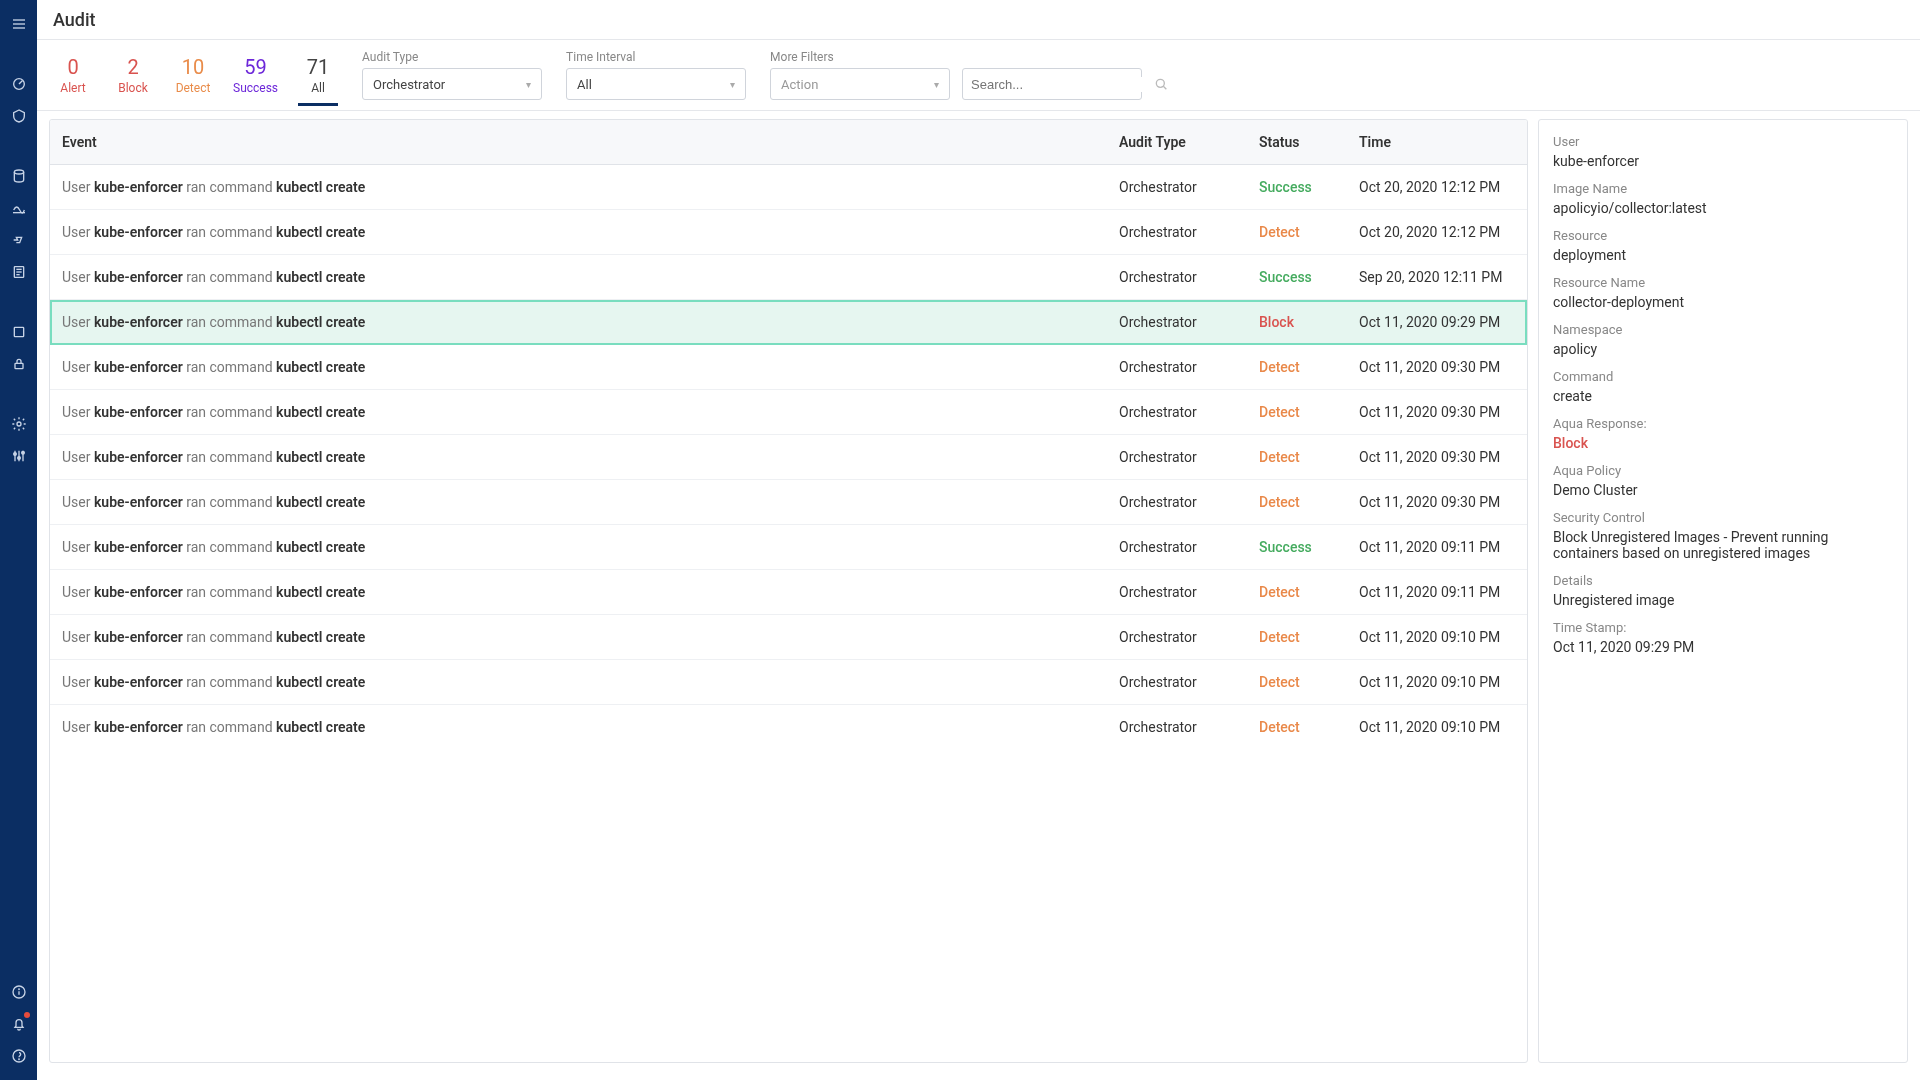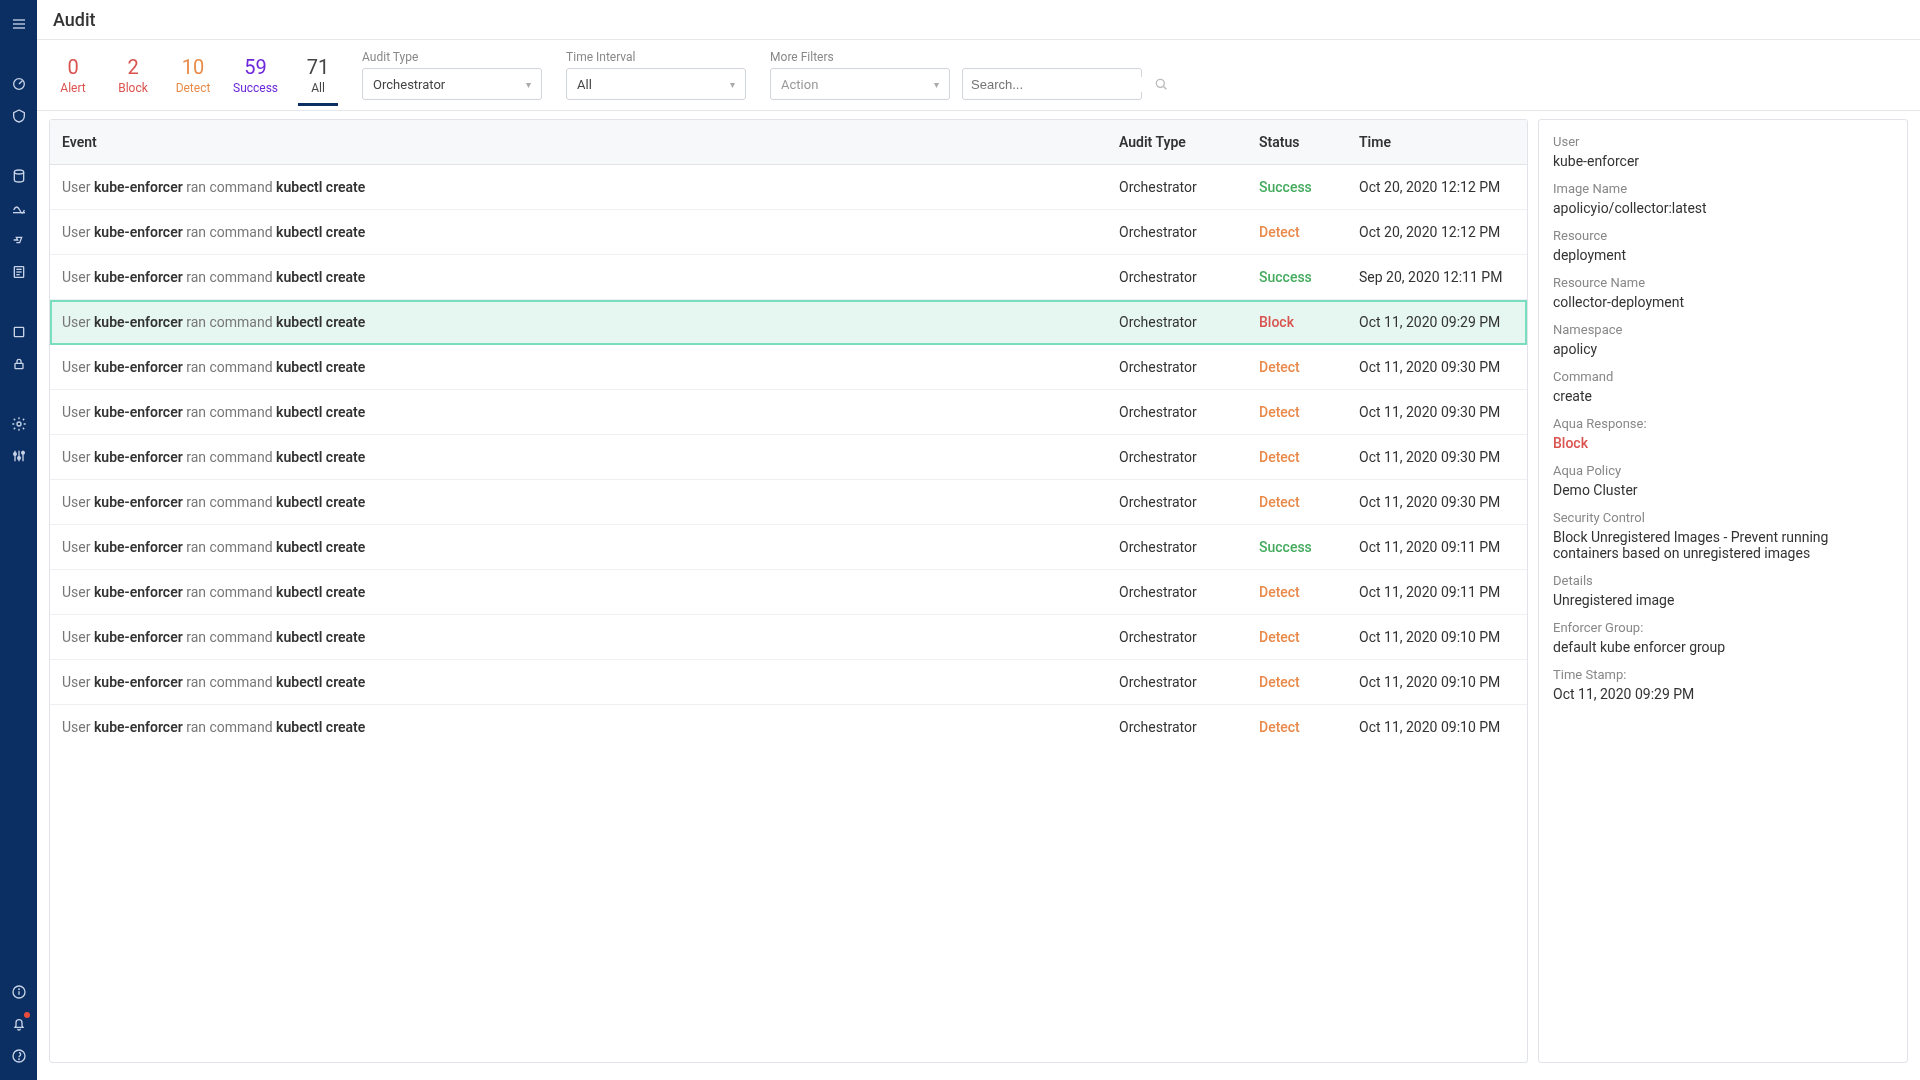--- a/index.html
+++ b/index.html
@@ -404,23 +404,19 @@
           </div>
           <div class="drow">
             <div class="dlabel">Security Control</div>
             <div class="dval ">Block Unregistered Images - Prevent running containers based on unregistered images</div>
           </div>
           <div class="drow">
             <div class="dlabel">Details</div>
             <div class="dval ">Unregistered image</div>
           </div>
           <div class="drow">
-            <div class="dlabel">Enforcer Group:</div>
-            <div class="dval ">default kube enforcer group</div>
-          </div>
-          <div class="drow">
             <div class="dlabel">Time Stamp:</div>
             <div class="dval ">Oct 11, 2020 09:29 PM</div>
           </div>
         </aside>
     </div>
   </div>
 </div>
 
 </body></html>

